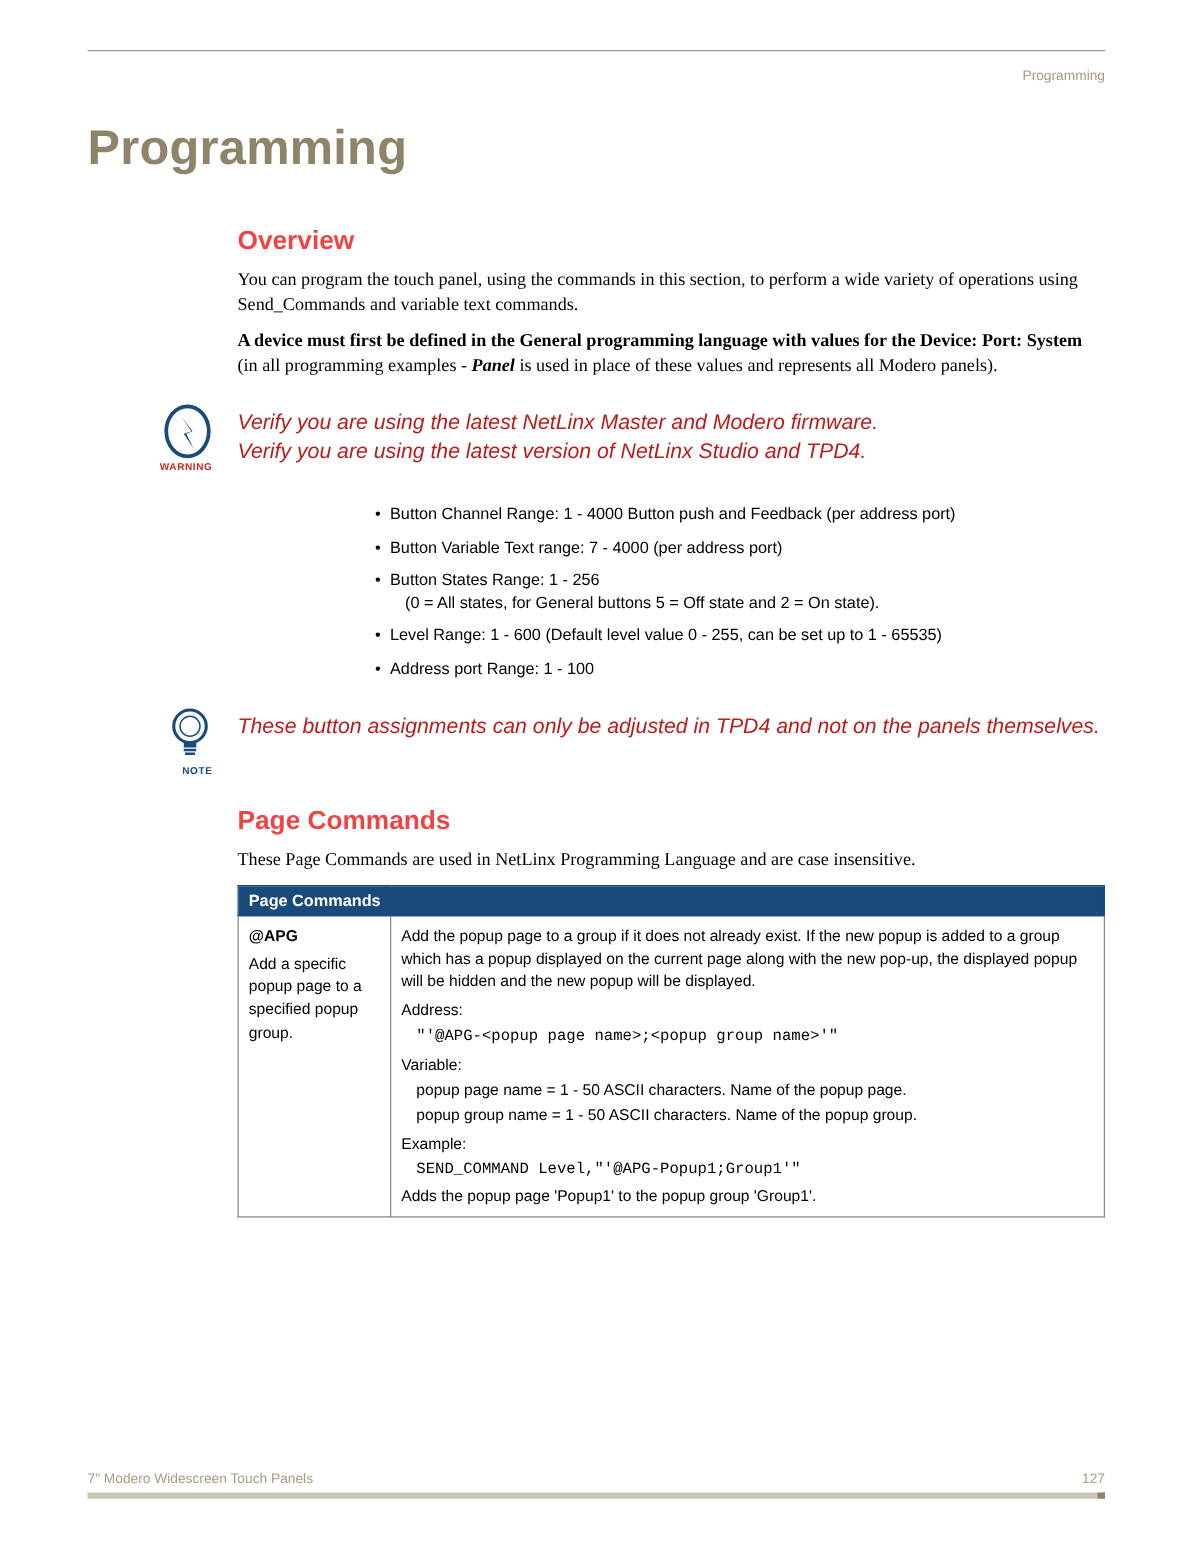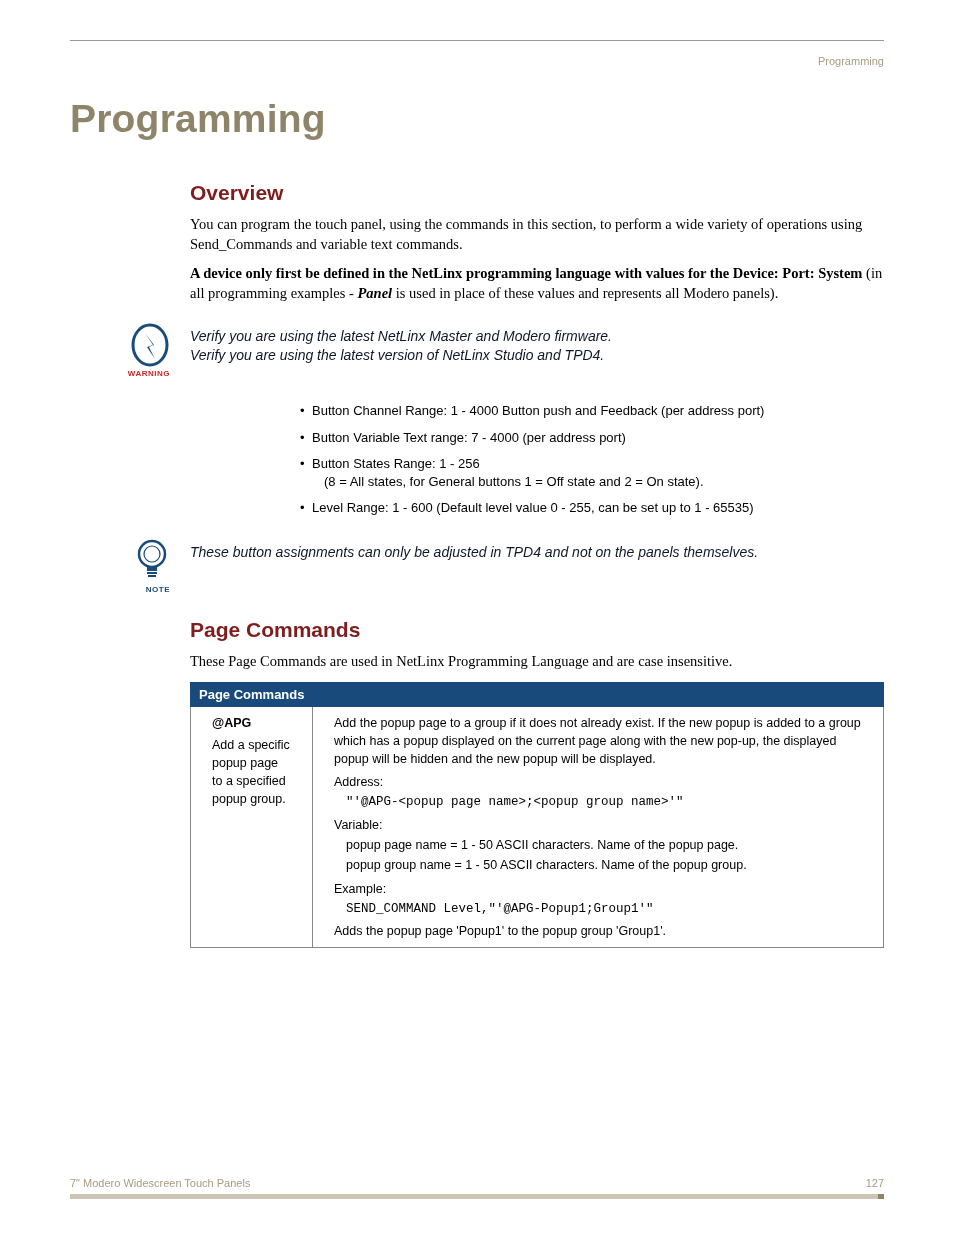--- a/index.html
+++ b/index.html
@@ -36,21 +36,21 @@
     margin-bottom: 40px;
     letter-spacing: 0.2px;
   }
   .content {
     margin-left: 120px;
   }
   h2.section-heading {
     font-family: Arial, Helvetica, sans-serif;
     font-weight: bold;
     font-size: 21px;
-    color: #7f1d1d;
+    color: #ef4444;
     margin-bottom: 10px;
   }
   p.body {
     font-size: 14.5px;
     line-height: 1.35;
     margin-bottom: 10px;
   }
   .bold { font-weight: bold; }
   .italic { font-style: italic; }
   .callout-row {
@@ -72,24 +72,24 @@
     font-size: 8px;
     font-weight: bold;
     letter-spacing: 0.5px;
     margin-top: 2px;
   }
   .warning-label { color: #c62828; }
   .note-label { color: #1a4b7a; padding-left: 32px; }
   .callout-text {
     flex: 1;
     font-family: Arial, Helvetica, sans-serif;
-    font-size: 14px;
+    font-size: 17px;
     font-style: italic;
     line-height: 1.35;
-    color: #0f172a;
+    color: #b91c1c;
     padding-top: 6px;
   }
   ul.bullets {
     list-style: none;
     padding: 0;
     margin: 6px 0 20px 110px;
   }
   ul.bullets li {
     font-family: Liberation Sans, sans-serif;
     font-size: 13px;
@@ -119,21 +119,21 @@
     background: #184a7c;
     color: #fff;
     text-align: left;
     padding: 4px 8px;
     font-weight: bold;
     font-size: 13px;
     border: 1px solid #184a7c;
   }
   table.cmd-table td {
     border: 1px solid #888;
-    padding: 7px 21px;
+    padding: 7px 8px;
     vertical-align: top;
     line-height: 1.45;
   }
   table.cmd-table td.left-col {
     width: 122px;
   }
   .cmd-name {
     font-weight: bold;
     display: block;
     margin-bottom: 4px;
@@ -181,21 +181,21 @@
 <div class="page">
   <div class="top-rule"></div>
   <div class="breadcrumb">Programming</div>
 
   <h1 class="page-title">Programming</h1>
 
   <div class="content">
     <h2 class="section-heading">Overview</h2>
     <p class="body">You can program the touch panel, using the commands in this section, to perform a wide variety of operations using Send_Commands and variable text commands.</p>
     <p class="body">
-      <span class="bold">A device only first be defined in the NetLinx programming language with values for the Device: Port: System</span><span> (in all programming examples - </span><span class="bold italic">Panel</span><span> is used in place of these values and represents all Modero panels).</span>
+      <span class="bold">A device must first be defined in the General programming language with values for the Device: Port: System</span><span> (in all programming examples - </span><span class="bold italic">Panel</span><span> is used in place of these values and represents all Modero panels).</span>
     </p>
   </div>
 
   <div class="callout-row">
     <div class="icon-col">
       <svg width="40" height="44" viewBox="0 0 40 44">
         <ellipse cx="20" cy="22" rx="17" ry="20" fill="none" stroke="#1a4b7a" stroke-width="3"></ellipse>
         <path d="M 15 10 L 23 22 L 17 24 L 25 36 L 19 24 L 24 22 Z" fill="#1a4b7a"></path>
       </svg>
       <div class="label warning-label">WARNING</div>
@@ -205,23 +205,24 @@
       <div>Verify you are using the latest version of NetLinx Studio and TPD4.</div>
     </div>
   </div>
 
   <div class="content">
     <ul class="bullets">
       <li>Button Channel Range: 1 - 4000 Button push and Feedback (per address port)</li>
       <li>Button Variable Text range: 7 - 4000 (per address port)</li>
       <li>
         <span>Button States Range: 1 - 256</span>
-        <span class="subline">(8 = All states, for General buttons 1 = Off state and 2 = On state).</span>
+        <span class="subline">(0 = All states, for General buttons 5 = Off state and 2 = On state).</span>
       </li>
       <li>Level Range: 1 - 600 (Default level value 0 - 255, can be set up to 1 - 65535)</li>
+      <li>Address port Range: 1 - 100</li>
     </ul>
   </div>
 
   <div class="callout-row">
     <div class="icon-col">
       <svg width="36" height="44" viewBox="0 0 36 44">
         <circle cx="18" cy="15" r="13" fill="none" stroke="#1a4b7a" stroke-width="2.5"></circle>
         <circle cx="18" cy="15" r="8" fill="none" stroke="#1a4b7a" stroke-width="1.2"></circle>
         <rect x="13" y="28" width="10" height="4" fill="#1a4b7a"></rect>
         <rect x="13" y="33" width="10" height="2" fill="#1a4b7a"></rect>

